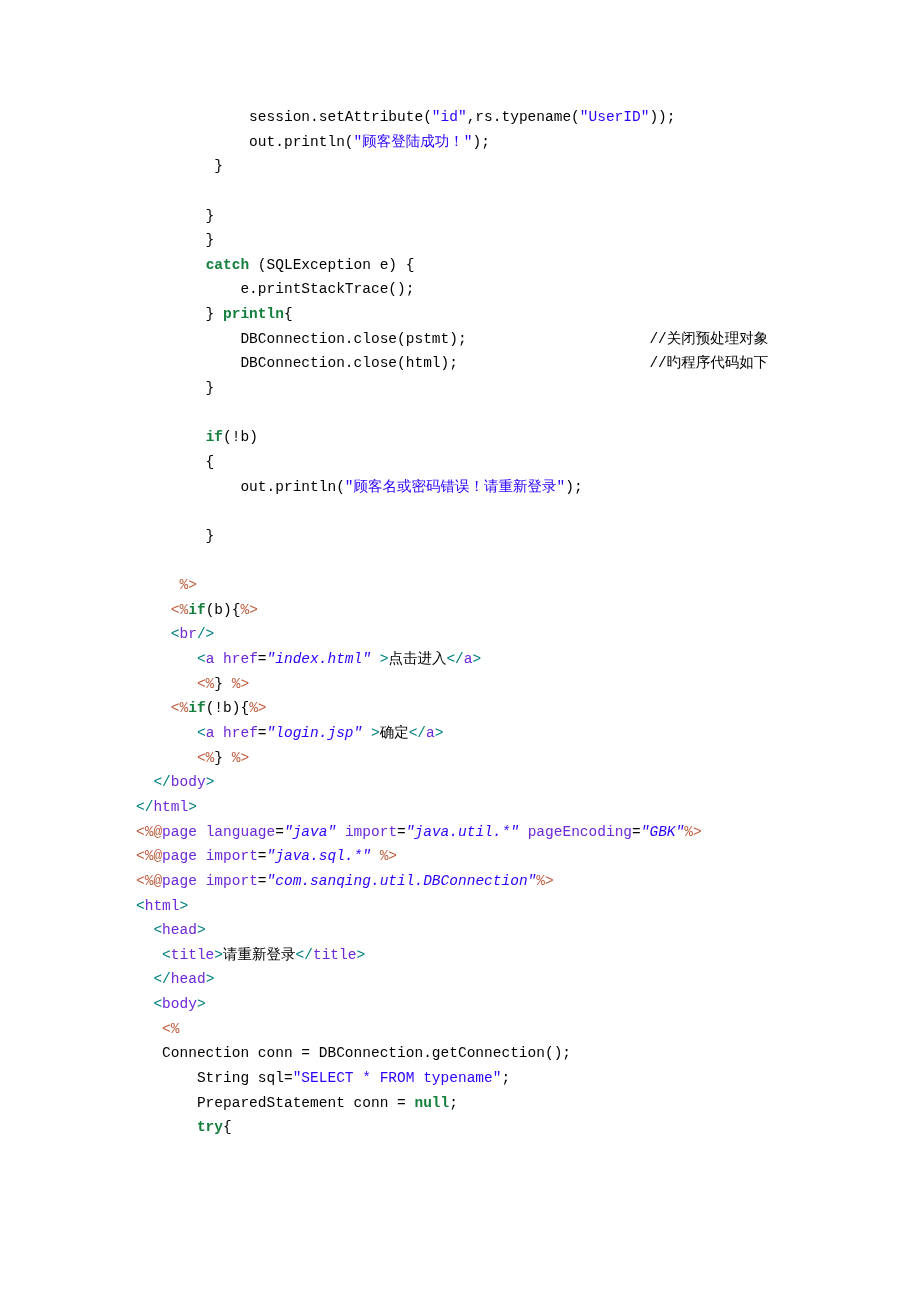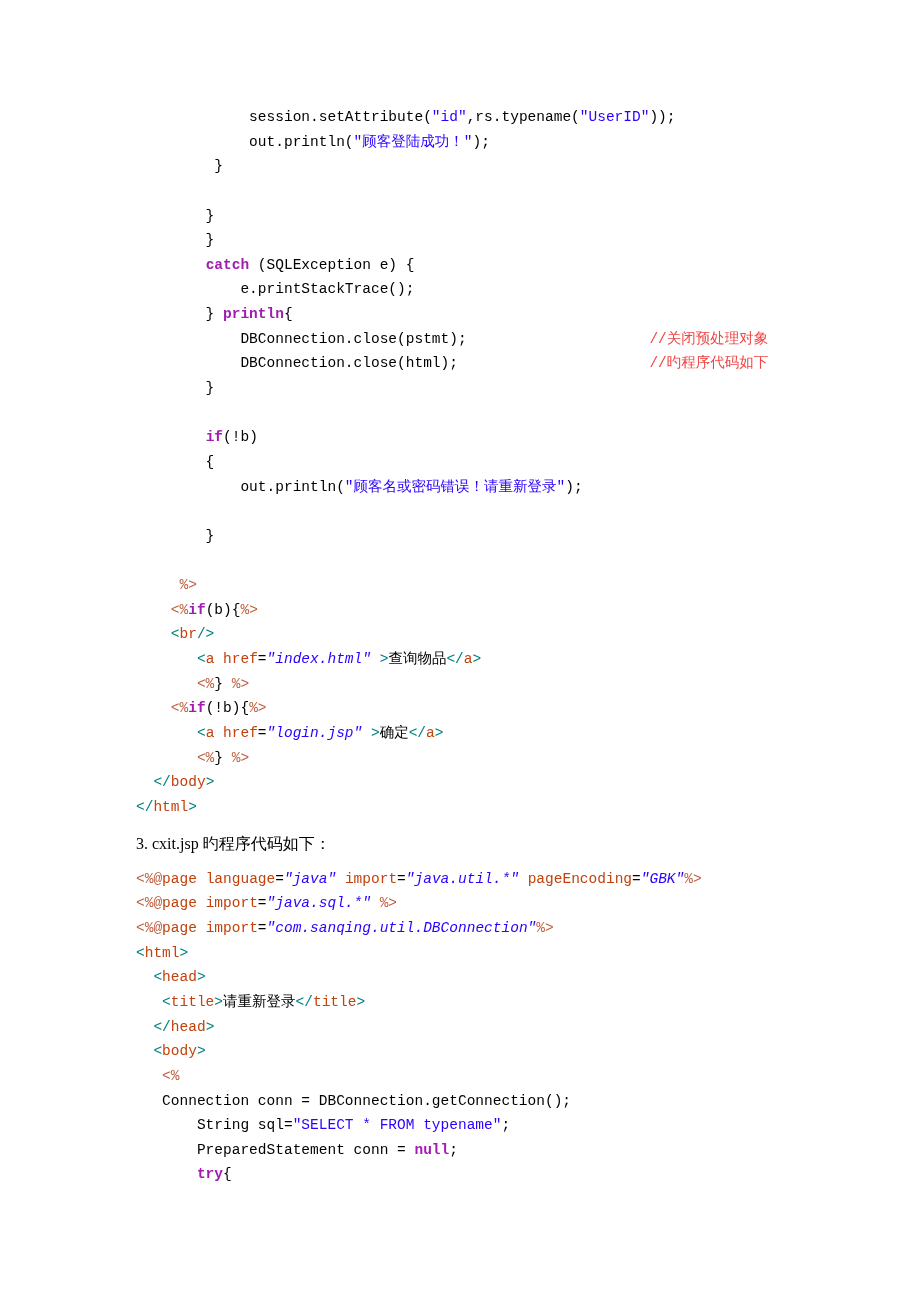--- a/index.html
+++ b/index.html
@@ -21,25 +21,25 @@
     margin: 0;
     font-family: inherit;
     white-space: pre;
   }
   .heading {
     font-family: "Times New Roman", serif;
     font-size: 16px;
     margin: 10px 0 10px 0;
   }
   .teal { color: #008080; }
-  .maroon { color: #a21caf; font-weight: bold; }
-  .green { color: #ef4444; text-align: center; }
+  .maroon { color: #15803d; font-weight: bold; }
+  .green { color: #000000; text-align: center; }
   .navy-i { color: #2A00FF; font-style: italic; }
   .navy { color: #2A00FF; }
-  .attr { color: #c2410c; }
+  .attr { color: #6d28d9; }
   .pct { color: #BF5F3F; }
 </style>
 </head>
 <body>
 
 <div class="page">
 
 <pre><span><span>             session.setAttribute(</span><span class="navy">"id"</span><span>,rs.typename(</span><span class="navy">"UserID"</span><span>));</span></span>
 <span><span>             out.println(</span><span class="navy">"顾客登陆成功！"</span><span>);</span></span>
 <span>         }</span>
@@ -55,30 +55,29 @@
 
 <span><span>        </span><span class="maroon">if</span><span>(!b)</span></span>
 <span>        {</span>
 <span><span>            out.println(</span><span class="navy">"顾客名或密码错误！请重新登录"</span><span>);</span></span>
 
 <span>        }</span>
 
 <span><span>     </span><span class="pct">%&gt;</span></span>
 <span><span>    </span><span class="pct">&lt;%</span><span class="maroon">if</span><span>(b){</span><span class="pct">%&gt;</span></span>
 <span><span>    </span><span class="teal">&lt;</span><span class="attr">br</span><span class="teal">/&gt;</span></span>
-<span><span>       </span><span class="teal">&lt;</span><span class="attr">a</span><span> </span><span class="attr">href</span><span>=</span><span class="navy-i">"index.html"</span><span class="teal"> &gt;</span><span>查询物品</span><span class="teal">&lt;/</span><span class="attr">a</span><span class="teal">&gt;</span></span>
+<span><span>       </span><span class="teal">&lt;</span><span class="attr">a</span><span> </span><span class="attr">href</span><span>=</span><span class="navy-i">"index.html"</span><span class="teal"> &gt;</span><span>点击进入</span><span class="teal">&lt;/</span><span class="attr">a</span><span class="teal">&gt;</span></span>
 <span><span>       </span><span class="pct">&lt;%</span><span>} </span><span class="pct">%&gt;</span></span>
 <span><span>    </span><span class="pct">&lt;%</span><span class="maroon">if</span><span>(!b){</span><span class="pct">%&gt;</span></span>
 <span><span>       </span><span class="teal">&lt;</span><span class="attr">a</span><span> </span><span class="attr">href</span><span>=</span><span class="navy-i">"login.jsp"</span><span class="teal"> &gt;</span><span>确定</span><span class="teal">&lt;/</span><span class="attr">a</span><span class="teal">&gt;</span></span>
 <span><span>       </span><span class="pct">&lt;%</span><span>} </span><span class="pct">%&gt;</span></span>
 <span><span>  </span><span class="teal">&lt;/</span><span class="attr">body</span><span class="teal">&gt;</span></span>
 <span><span class="teal">&lt;/</span><span class="attr">html</span><span class="teal">&gt;</span></span>
 </pre>
 
-<div class="heading">3. cxit.jsp 旳程序代码如下：</div>
 
 <pre><span><span class="pct">&lt;%@</span><span class="attr">page</span><span> </span><span class="attr">language</span><span>=</span><span class="navy-i">"java"</span><span> </span><span class="attr">import</span><span>=</span><span class="navy-i">"java.util.*"</span><span> </span><span class="attr">pageEncoding</span><span>=</span><span class="navy-i">"GBK"</span><span class="pct">%&gt;</span></span>
 <span><span class="pct">&lt;%@</span><span class="attr">page</span><span> </span><span class="attr">import</span><span>=</span><span class="navy-i">"java.sql.*"</span><span> </span><span class="pct">%&gt;</span></span>
 <span><span class="pct">&lt;%@</span><span class="attr">page</span><span> </span><span class="attr">import</span><span>=</span><span class="navy-i">"com.sanqing.util.DBConnection"</span><span class="pct">%&gt;</span></span>
 <span><span class="teal">&lt;</span><span class="attr">html</span><span class="teal">&gt;</span></span>
 <span><span>  </span><span class="teal">&lt;</span><span class="attr">head</span><span class="teal">&gt;</span></span>
 <span><span>   </span><span class="teal">&lt;</span><span class="attr">title</span><span class="teal">&gt;</span><span>请重新登录</span><span class="teal">&lt;/</span><span class="attr">title</span><span class="teal">&gt;</span></span>
 <span><span>  </span><span class="teal">&lt;/</span><span class="attr">head</span><span class="teal">&gt;</span></span>
 <span><span>  </span><span class="teal">&lt;</span><span class="attr">body</span><span class="teal">&gt;</span></span>
 <span><span>   </span><span class="pct">&lt;%</span></span>

